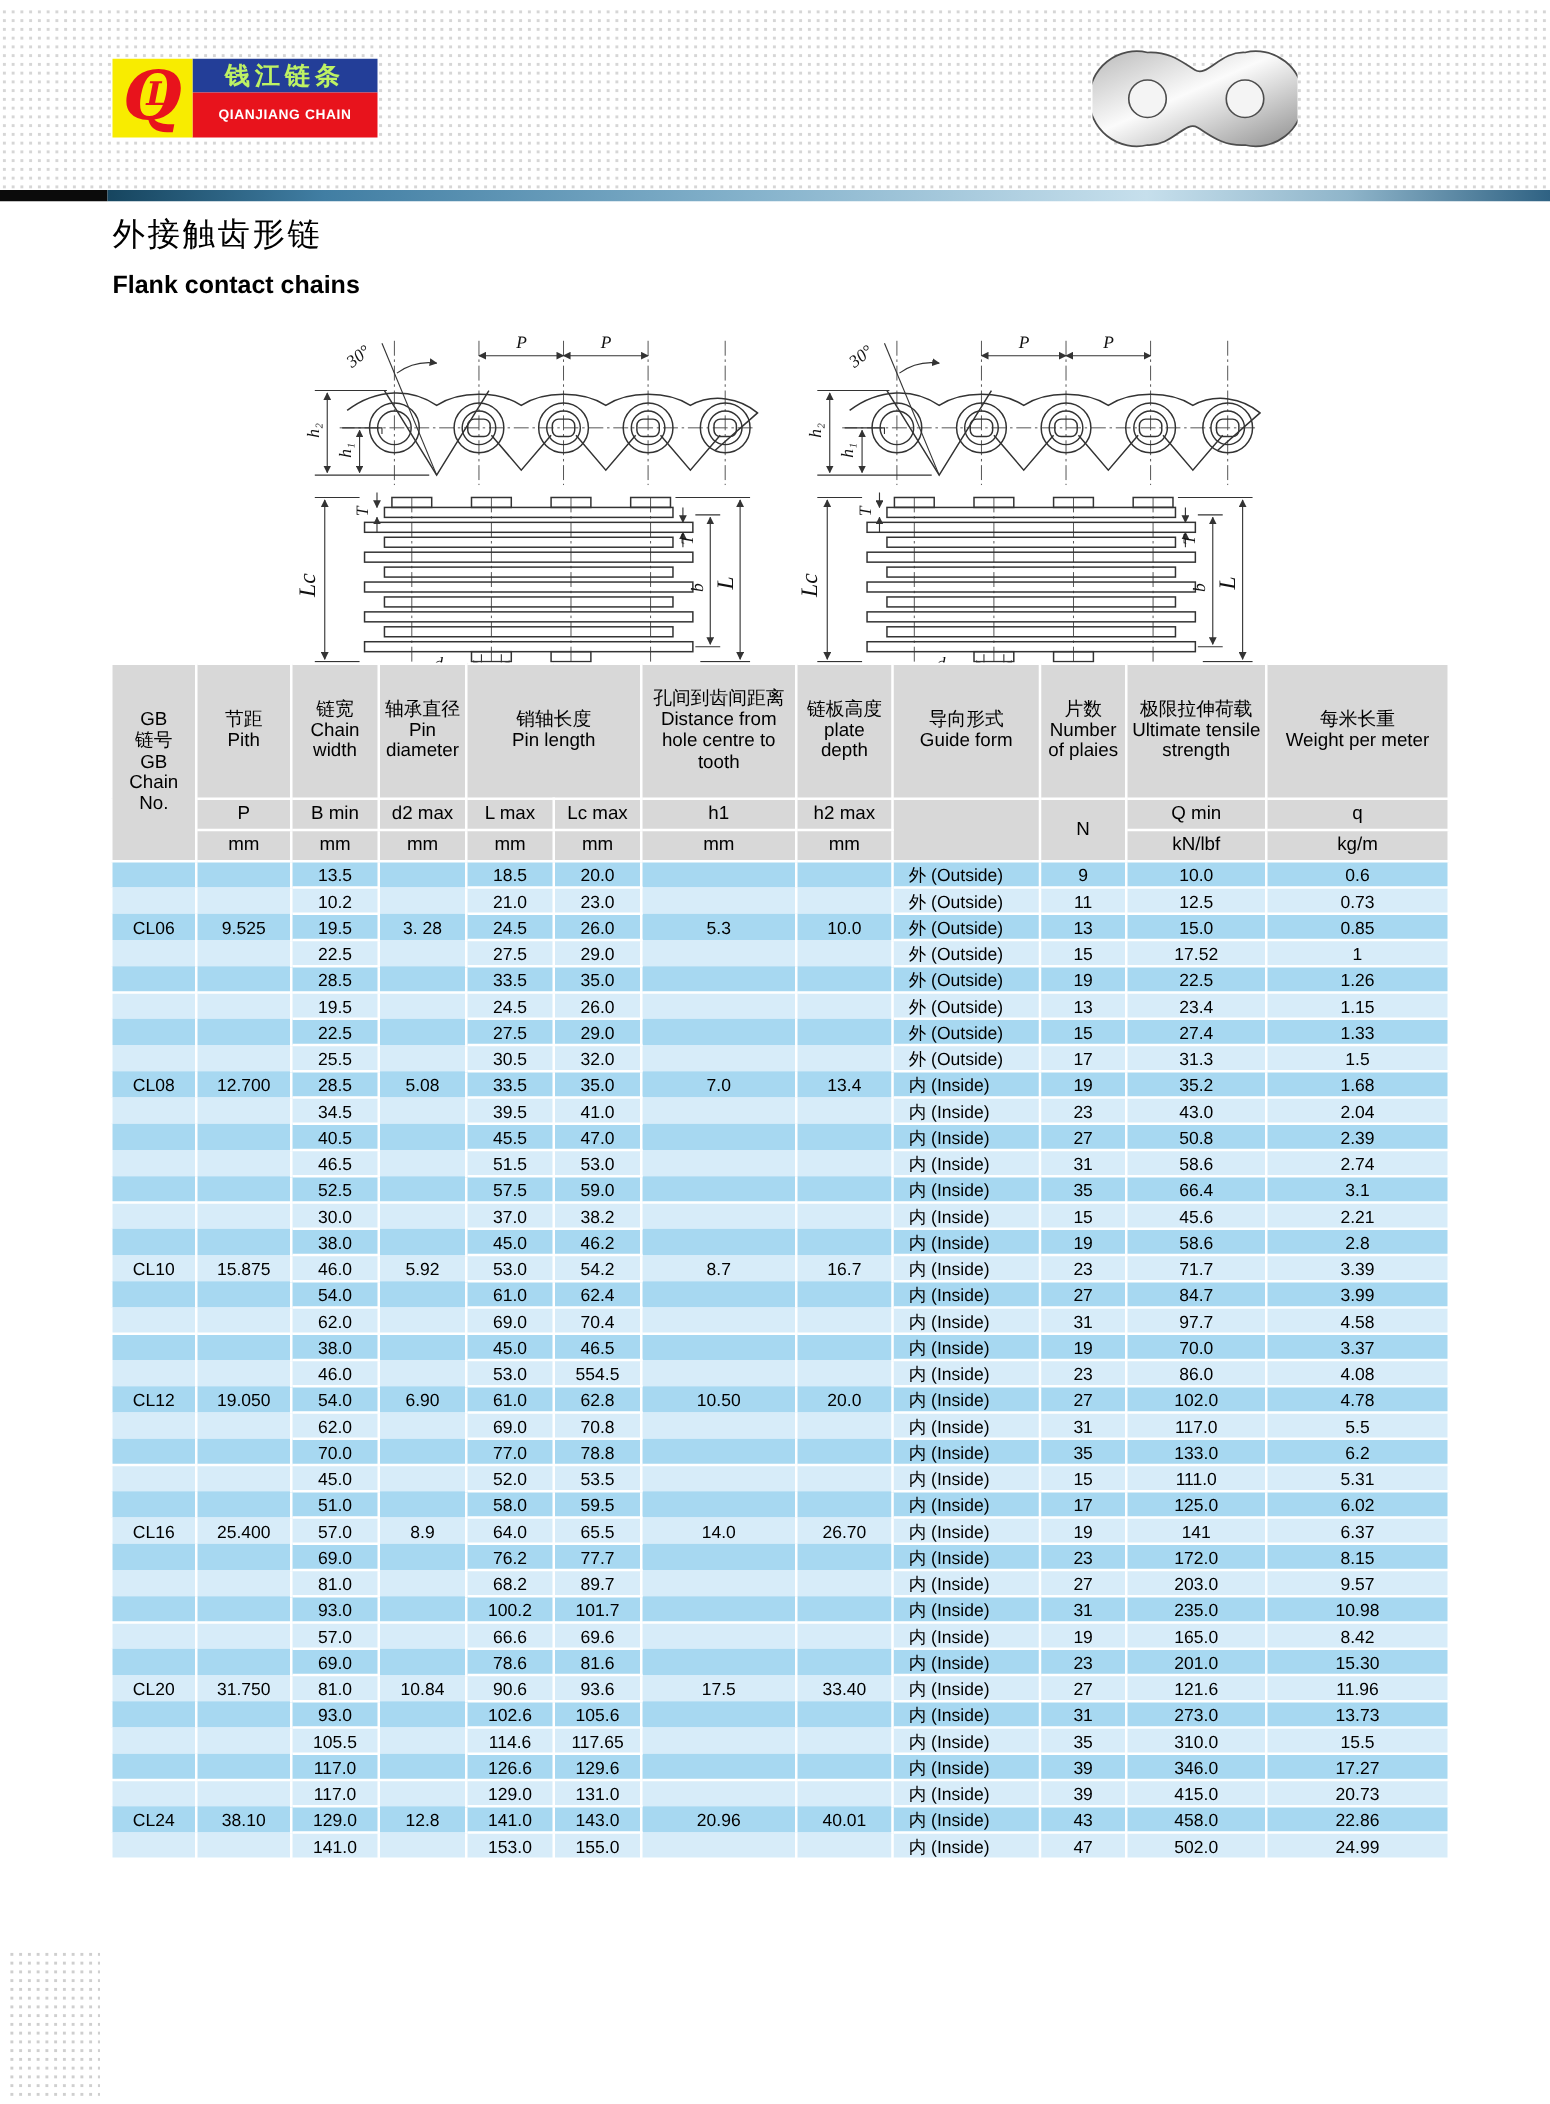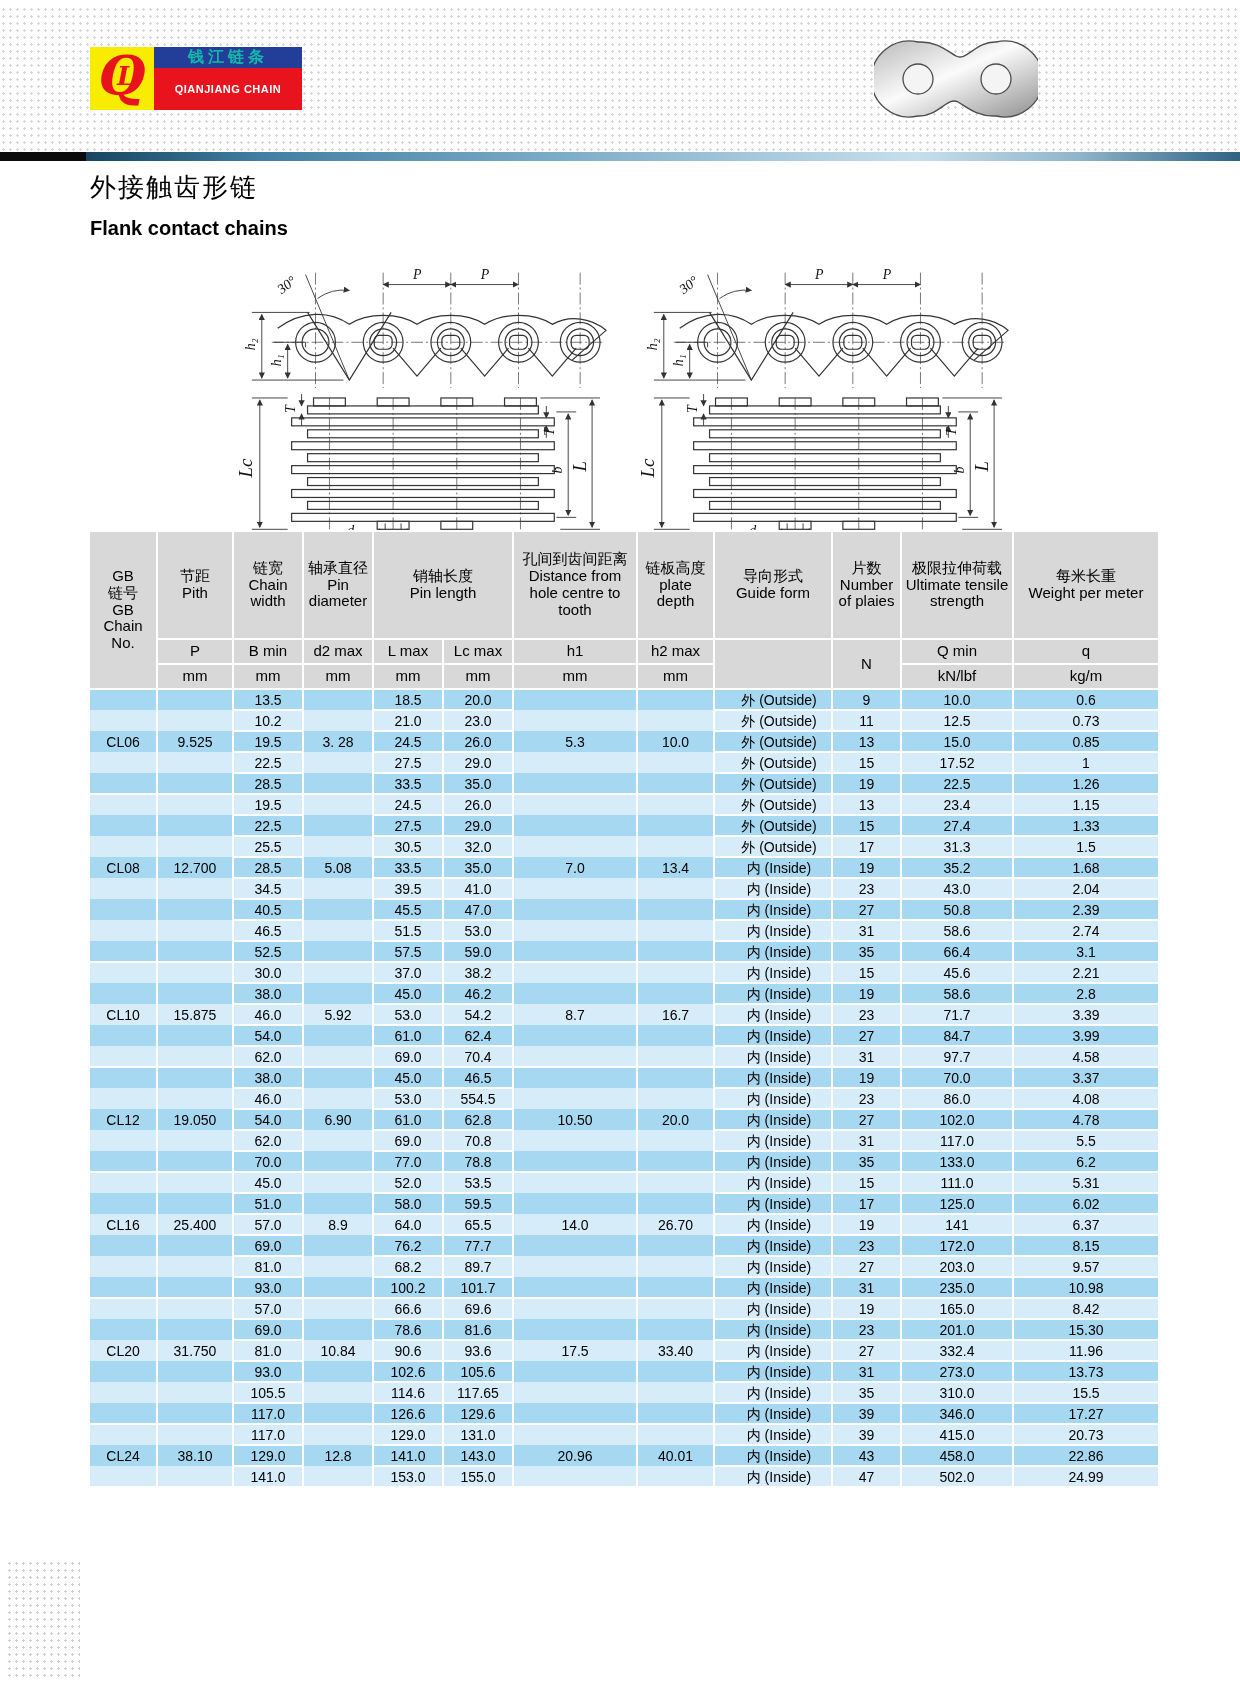--- a/index.html
+++ b/index.html
@@ -21,21 +21,21 @@
 
   
   .logo{position:absolute;left:90px;top:47px;height:63px;display:flex;}
   .logo-mark{width:64px;height:63px;background:#f8ec00;position:relative;overflow:hidden;}
   .logo-q{position:absolute;left:0;top:-4px;width:100%;text-align:center;
     font-family:"DejaVu Serif","Liberation Serif",serif;font-style:italic;font-weight:bold;
     font-size:54px;line-height:66px;color:#e8131c;}
   .logo-l{position:absolute;left:27px;top:14px;font-family:"DejaVu Serif","Liberation Serif",serif;
     font-style:italic;font-weight:bold;font-size:26px;color:#e8131c;}
   .logo-names{width:148px;display:flex;flex-direction:column;}
-  .logo-zh{flex:1;background:#233e98;color:#14b8a6;font-size:16px;font-weight:bold;
+  .logo-zh{flex:1;background:#233e98;color:#bef264;font-size:20px;font-weight:bold;
     display:flex;align-items:center;justify-content:center;letter-spacing:4px;}
   .logo-en{height:45px;background:#e8131c;color:#fff;font-size:11px;font-weight:bold;
     display:flex;align-items:center;justify-content:center;letter-spacing:.5px;}
 
   .plate-img{position:absolute;left:874px;top:36px;}
 
   
   .title{position:absolute;left:90px;top:170px;}
   .title-zh{font-size:26px;font-weight:400;margin:0 0 12px 0;letter-spacing:2px;}
   .title-en{font-size:20px;font-weight:700;margin:0;}
@@ -56,21 +56,21 @@
   .spec th,.spec td{border:2px solid #fff;}
   .spec thead th{background:#d8d8d8;font-weight:400;font-size:15px;line-height:1.13;
     padding:2px 1px;text-align:center;vertical-align:middle;}
   .spec tr.h1row th{height:102px;}
   .spec tr.subrow th,.spec tr.unitrow th{height:21px;padding:1px;}
   .spec td{font-size:14px;height:19px;line-height:16px;padding:0;text-align:center;}
   .spec tr.med td{background:#a7d8f1;}
   .spec tr.pale td{background:#d7ecf9;}
   .spec td.mcol{border-top:none;border-bottom:none;}
   .spec tr.glast td,.spec tr.glast td.mcol{border-bottom:2px solid #fff;}
-  .spec td.c-guide{text-align:center;padding-left:12px;}
+  .spec td.c-guide{text-align:left;padding-left:12px;}
   .pre{white-space:pre-line;}
 </style>
 </head>
 <body>
 
 <div class="page">
 
   <div class="dotband"></div>
 
   <div class="logo">
@@ -748,21 +748,21 @@
           <td class="mcol">CL20</td>
           <td class="mcol">31.750</td>
           <td>81.0</td>
           <td class="mcol">10.84</td>
           <td>90.6</td>
           <td>93.6</td>
           <td class="mcol">17.5</td>
           <td class="mcol">33.40</td>
           <td class="c-guide">内  (Inside)</td>
           <td>27</td>
-          <td>332.4</td>
+          <td>121.6</td>
           <td>11.96</td>
         </tr>
         <tr class="med">
           <td class="mcol"></td>
           <td class="mcol"></td>
           <td>93.0</td>
           <td class="mcol"></td>
           <td>102.6</td>
           <td>105.6</td>
           <td class="mcol"></td>

